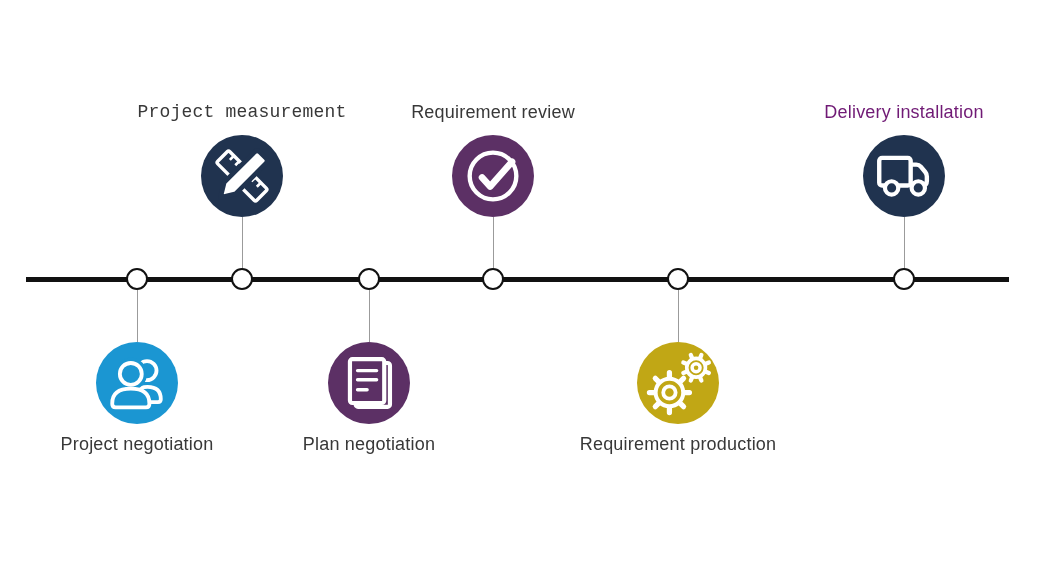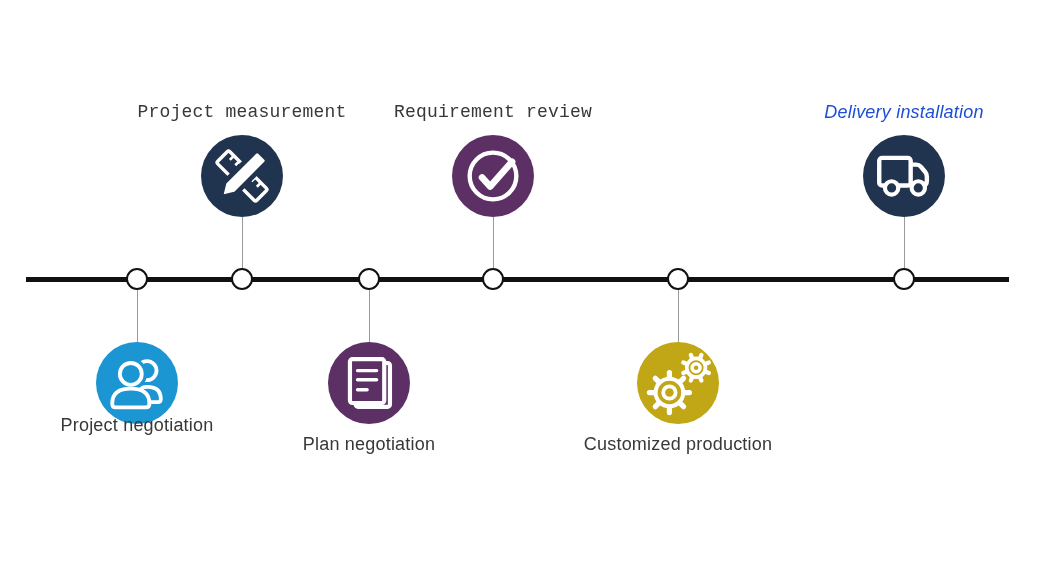--- a/index.html
+++ b/index.html
@@ -66,21 +66,21 @@
               <g stroke="#fff" stroke-width="4" fill="none" stroke-linejoin="round">
                 <circle cx="10.5" cy="-13" r="10"></circle>
                 <path d="M -3 17 q 0 -13 14 -13 q 14 0 14 13 q 0 3 -3 3 l -22 0 q -3 0 -3 -3 z" fill="#1b96d2"></path>
                 <circle cx="-6.5" cy="-9.5" r="11.5" fill="#1b96d2" stroke="#1b96d2" stroke-width="11"></circle>
                 <circle cx="-6.5" cy="-9.5" r="11.5" fill="#1b96d2"></circle>
                 <path d="M -26 21.5 q 0 -15.5 19.5 -15.5 q 19.5 0 19.5 15.5 l 0 .5 q 0 3.5 -3.5 3.5 l -32 0 q -3.5 0 -3.5 -3.5 z" fill="#1b96d2"></path>
               </g>
             </svg>
           </span>
     </div>
-    <div class="label" style="left: 137px; top: 425px; color: rgb(56, 56, 56);">Project negotiation</div>
+    <div class="label" style="left: 137px; top: 444px; color: rgb(56, 56, 56);">Project negotiation</div>
   </div>
       <div class="step">
     <div class="stem" style="left: 242px; top: 217px; height: 51px; background: rgb(155, 155, 155);"></div>
     <div class="node" style="left: 231px; top: 268px; background: rgb(255, 255, 255); border-color: rgb(17, 17, 17);"></div>
     <div class="bubble" style="left: 201px; top: 135px; background: rgb(32, 51, 79);">
       <span class="icon">
             <svg viewBox="-42 -42 84 84" width="80" height="80">
               <g transform="rotate(45)" stroke="#fff" fill="none">
                 <rect x="-29" y="-9" width="58" height="18" rx="2" stroke-width="3.6"></rect>
                 <path d="M -21 -9 v 6 M -13 -9 v 6 M -5 -9 v 6 M 3 -9 v 6 M 11 -9 v 6 M 19 -9 v 6" stroke-width="2.8"></path>
@@ -115,52 +115,52 @@
     <div class="bubble" style="left: 452px; top: 135px; background: rgb(92, 48, 101);">
       <span class="icon">
             <svg viewBox="-42 -42 84 84" width="80" height="80">
               <g stroke="#fff" fill="none">
                 <circle cx="0" cy="0" r="24.5" stroke-width="4.6"></circle>
                 <path d="M -11.5 1.5 L -3 11 L 20 -15" stroke-width="7" stroke-linecap="round" stroke-linejoin="round"></path>
               </g>
             </svg>
           </span>
     </div>
-    <div class="label" style="left: 493px; top: 112px; color: rgb(56, 56, 56); font-family: Liberation Mono, monospace;">Requirement review</div>
+    <div class="label" style="left: 493px; top: 112px; color: rgb(56, 56, 56);">Requirement review</div>
   </div>
       <div class="step">
     <div class="stem" style="left: 678px; top: 290px; height: 52px; background: rgb(155, 155, 155);"></div>
     <div class="node" style="left: 667px; top: 268px; background: rgb(255, 255, 255); border-color: rgb(17, 17, 17);"></div>
     <div class="bubble" style="left: 637px; top: 342px; background: rgb(193, 167, 21);">
       <span class="icon">
             <svg viewBox="-42 -42 84 84" width="80" height="80">
               <g stroke="#fff" fill="none" stroke-linecap="round">
                 <path stroke-width="5.5" d="M 4.5 10 L 12 10 M 0.55 19.55 L 5.85 24.85 M -9 23.5 L -9 31 M -18.55 19.55 L -23.85 24.85 M -22.5 10 L -30 10 M -18.55 0.45 L -23.85 -4.85 M -9 -3.5 L -9 -11 M 0.55 0.45 L 5.85 -4.85"></path>
                 <circle cx="-9" cy="10" r="14.5" stroke-width="4.2" fill="#c1a715"></circle>
                 <circle cx="-9" cy="10" r="6.5" stroke-width="4" fill="#c1a715"></circle>
                 <path stroke-width="4.5" d="M 27.32 -12.56 L 32.4 -10.45 M 22.44 -7.68 L 24.55 -2.6 M 15.56 -7.68 L 13.45 -2.6 M 10.68 -12.56 L 5.6 -10.45 M 10.68 -19.44 L 5.6 -21.55 M 15.56 -24.32 L 13.45 -29.4 M 22.44 -24.32 L 24.55 -29.4 M 27.32 -19.44 L 32.4 -21.55"></path>
                 <circle cx="19" cy="-16" r="9.8" stroke-width="3.8" fill="#c1a715"></circle>
                 <circle cx="19" cy="-16" r="4.2" stroke-width="3.6" fill="#c1a715"></circle>
               </g>
             </svg>
           </span>
     </div>
-    <div class="label" style="left: 678px; top: 444px; color: rgb(56, 56, 56);">Customized production</div>
+    <div class="label" style="left: 678px; top: 444px; color: rgb(56, 56, 56);">Requirement production</div>
   </div>
       <div class="step">
     <div class="stem" style="left: 904px; top: 217px; height: 51px; background: rgb(155, 155, 155);"></div>
     <div class="node" style="left: 893px; top: 268px; background: rgb(255, 255, 255); border-color: rgb(17, 17, 17);"></div>
     <div class="bubble" style="left: 863px; top: 135px; background: rgb(32, 51, 79);">
       <span class="icon">
             <svg viewBox="-42 -42 84 84" width="80" height="80">
               <g stroke="#fff" fill="none" stroke-width="4.6" stroke-linejoin="round">
                 <rect x="-26" y="-19" width="33" height="29" rx="3"></rect>
                 <path d="M 7 -12 L 13 -12 Q 15.8 -12 17.6 -9.8 L 22.3 -4.2 Q 24 -2.2 24 0.5 L 24 5 Q 24 10 19.5 10 L 7 10"></path>
                 <circle cx="-13" cy="12.5" r="7" fill="#20334f" stroke-width="4.4"></circle>
                 <circle cx="15" cy="12.5" r="7" fill="#20334f" stroke-width="4.4"></circle>
               </g>
             </svg>
           </span>
     </div>
-    <div class="label" style="left: 904px; top: 112px; color: #1d4ed8; font-style: italic;">Delivery installation</div>
+    <div class="label" style="left: 904px; top: 112px; color: #701a75;">Delivery installation</div>
   </div>
     </div>
 </div>
 
 </body></html>

